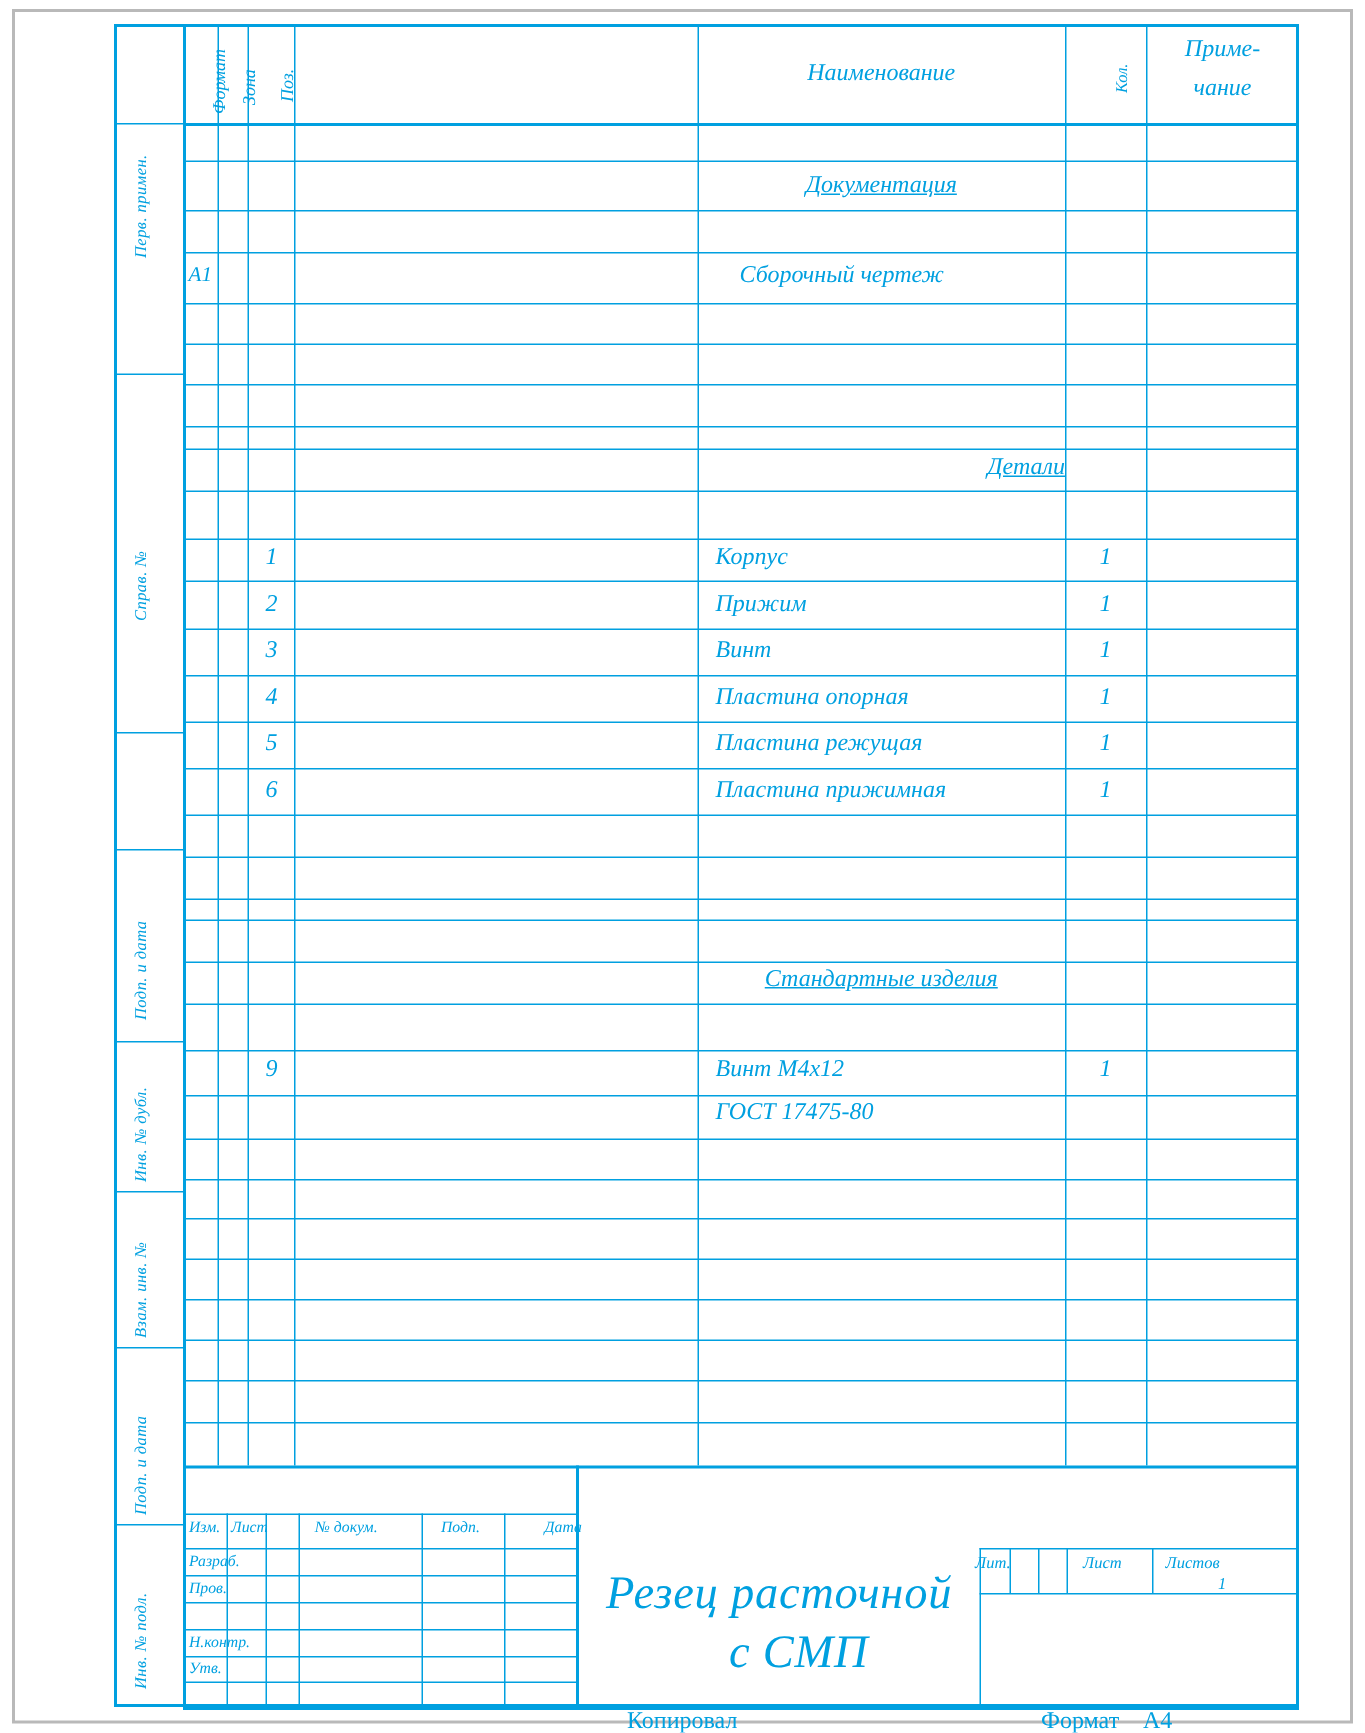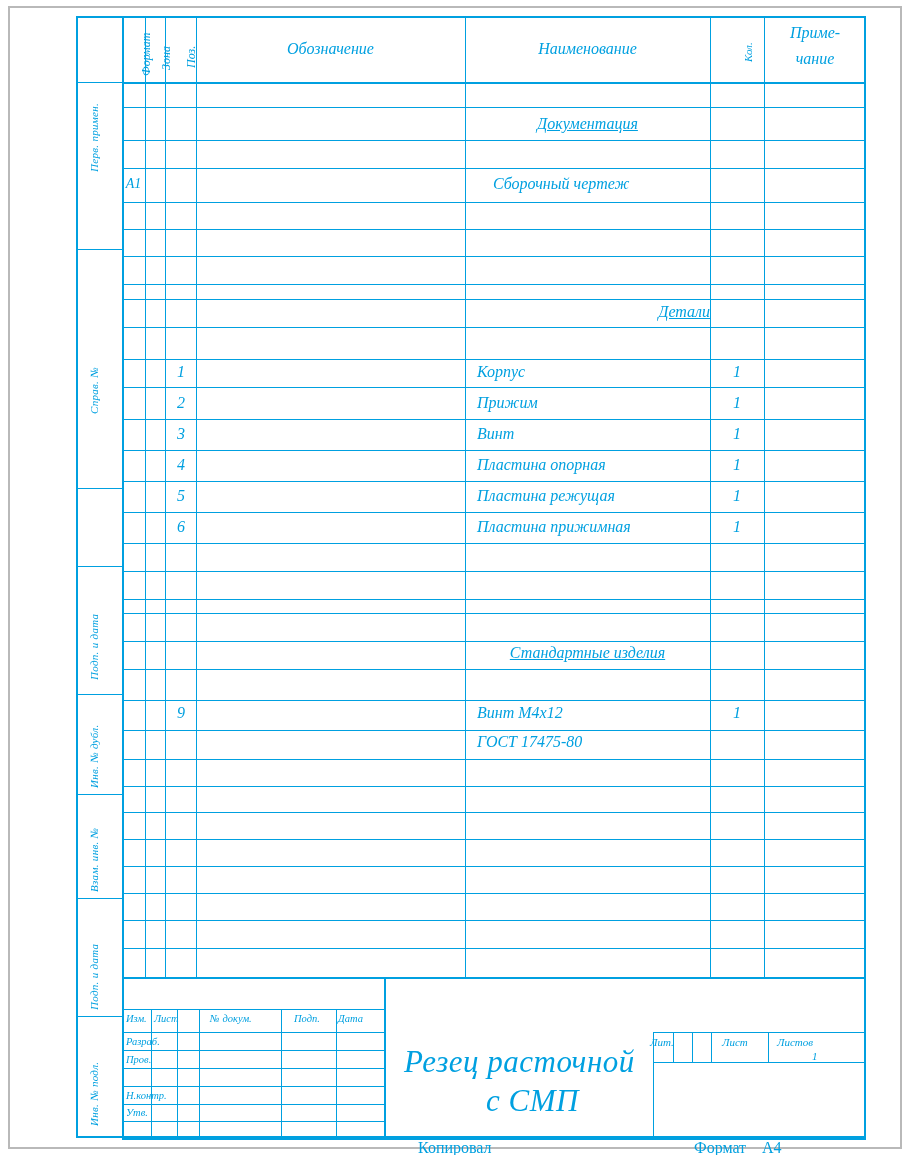--- a/index.html
+++ b/index.html
@@ -182,21 +182,20 @@
   <div class="hline" style="left:122px; top:839px; width:744px;"></div>
   <div class="hline" style="left:122px; top:866px; width:744px;"></div>
   <div class="hline" style="left:122px; top:893px; width:744px;"></div>
   <div class="hline" style="left:122px; top:920px; width:744px;"></div>
   <div class="hline" style="left:122px; top:948px; width:744px;"></div>
   <div class="hline thick" style="left:122px; top:977px; width:744px;"></div>
 
   <div class="hdr vert" style="left:139px; top:76px;">Формат</div>
   <div class="hdr vert" style="left:159px; top:70px;">Зона</div>
   <div class="hdr vert" style="left:184px; top:68px;">Поз.</div>
-  <div class="hdr" style="left:196px; top:40px; width:269px;">Обозначение</div>
   <div class="hdr" style="left:465px; top:40px; width:245px;">Наименование</div>
   <div class="hdr vert" style="left:742px; top:62px; font-size:11px;">Кол.</div>
   <div class="hdr" style="left:764px; top:24px; width:102px;">Приме-</div>
   <div class="hdr" style="left:764px; top:50px; width:102px;">чание</div>
 
   <div class="cellText u center" style="left:465px; top:115px; width:245px;">Документация</div>
   <div class="cellText u center" style="left:465px; top:303px; width:245px;text-align:right;">Детали</div>
   <div class="cellText u center" style="left:465px; top:644px; width:245px;">Стандартные изделия</div>
 
   <div class="cellText center" style="left:122px; top:176px; width:23px; font-size:14px;">А1</div>
@@ -253,21 +252,21 @@
   <div class="hline" style="left:122px; top:1104px; width:262px;"></div>
   <div class="hline" style="left:122px; top:1121px; width:262px;"></div>
   <div class="hline" style="left:653px; top:1032px; width:213px;"></div>
   <div class="hline" style="left:653px; top:1062px; width:213px;"></div>
   <div class="hline thick" style="left:122px; top:1138px; width:744px;"></div>
 
   <div class="tiny" style="left:126px; top:1013px;">Изм.</div>
   <div class="tiny" style="left:154px; top:1013px;">Лист</div>
   <div class="tiny" style="left:210px; top:1013px;">№ докум.</div>
   <div class="tiny" style="left:294px; top:1013px;">Подп.</div>
-  <div class="tiny" style="left:338px; top:1013px;">Дата</div>
+  <div class="tiny" style="left:363px; top:1013px;">Дата</div>
 
   <div class="tiny" style="left:126px; top:1036px;">Разраб.</div>
   <div class="tiny" style="left:126px; top:1054px;">Пров.</div>
   <div class="tiny" style="left:126px; top:1090px;">Н.контр.</div>
   <div class="tiny" style="left:126px; top:1107px;">Утв.</div>
 
   <div class="tiny" style="left:650px; top:1036px; font-size:11px;">Лит.</div>
   <div class="tiny" style="left:722px; top:1036px; font-size:11px;">Лист</div>
   <div class="tiny" style="left:777px; top:1036px; font-size:11px;">Листов</div>
   <div class="tiny" style="left:812px; top:1050px; font-size:11px;">1</div>

